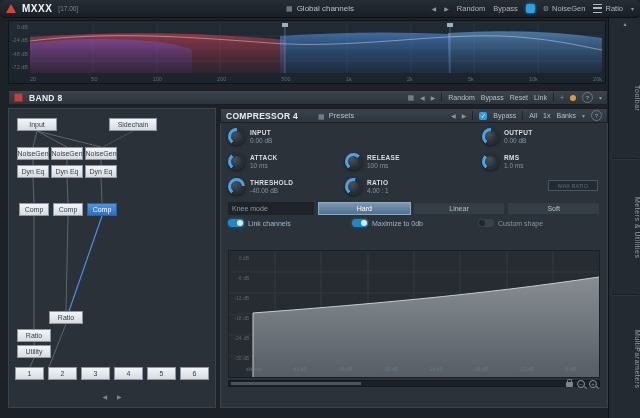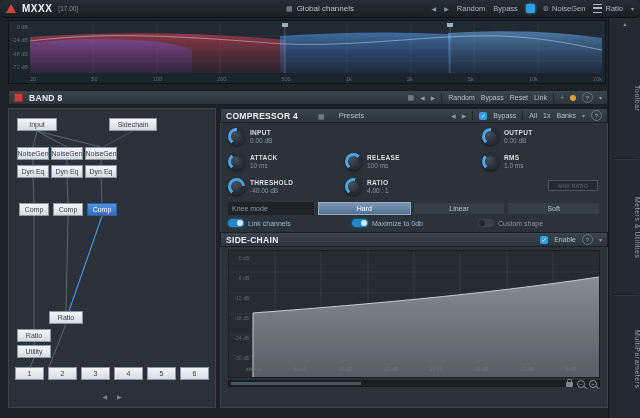--- a/index.html
+++ b/index.html
@@ -250,21 +250,21 @@
     <div class="pagearrows">
       <span>◀</span>
       <span>▶</span>
     </div>
   </div>
 
   <div class="panel" style="left:220px;top:108px;width:388px;height:300px;background:#2b323a;"></div>
 
   <div class="shead" style="left:220px;top:108px;width:388px;">
     <span class="ttl">COMPRESSOR 4</span>
-    <div style="display:flex;align-items:flex-end;gap:14px;margin-left:14px;font-size:7.5px;color:#b6c0c9;">
+    <div style="display:flex;align-items:flex-end;gap:4px;margin-left:14px;font-size:7.5px;color:#b6c0c9;">
       <span class="gi">▦</span>
       <span>Presets</span>
     </div>
     <div class="hact">
       <span class="gi small">◀</span>
       <span class="gi small">▶</span>
       <span class="vdiv"></span>
       <span class="chipon">✓</span>
       <span>Bypass</span>
       <span class="vdiv"></span>
@@ -340,29 +340,20 @@
   </div>
   <div class="trow" style="left:352px;top:219px;">
     <span class="tgl"></span>
     <span>Maximize to 0db</span>
   </div>
   <div class="trow off" style="left:478px;top:219px;">
     <span class="tgl off"></span>
     <span>Custom shape</span>
   </div>
 
-  <div class="shead" style="left:220px;top:232px;width:388px;">
-    <span class="ttl">SIDE-CHAIN</span>
-    <div class="hact">
-      <span class="chipon">✓</span>
-      <span>Enable</span>
-      <span class="qc">?</span>
-      <span class="gi small">▾</span>
-    </div>
-  </div>
 
   <div class="plot">
     <svg width="370" height="126" viewBox="0 0 370 126">
       <defs>
         <linearGradient id="gradGray" x1="0" y1="0" x2="0" y2="1">
           <stop offset="0" stop-color="#878d93"></stop>
             <stop offset="1" stop-color="#565d64"></stop>
         </linearGradient>
       </defs>
       <g stroke="#323a41" stroke-width="1">

